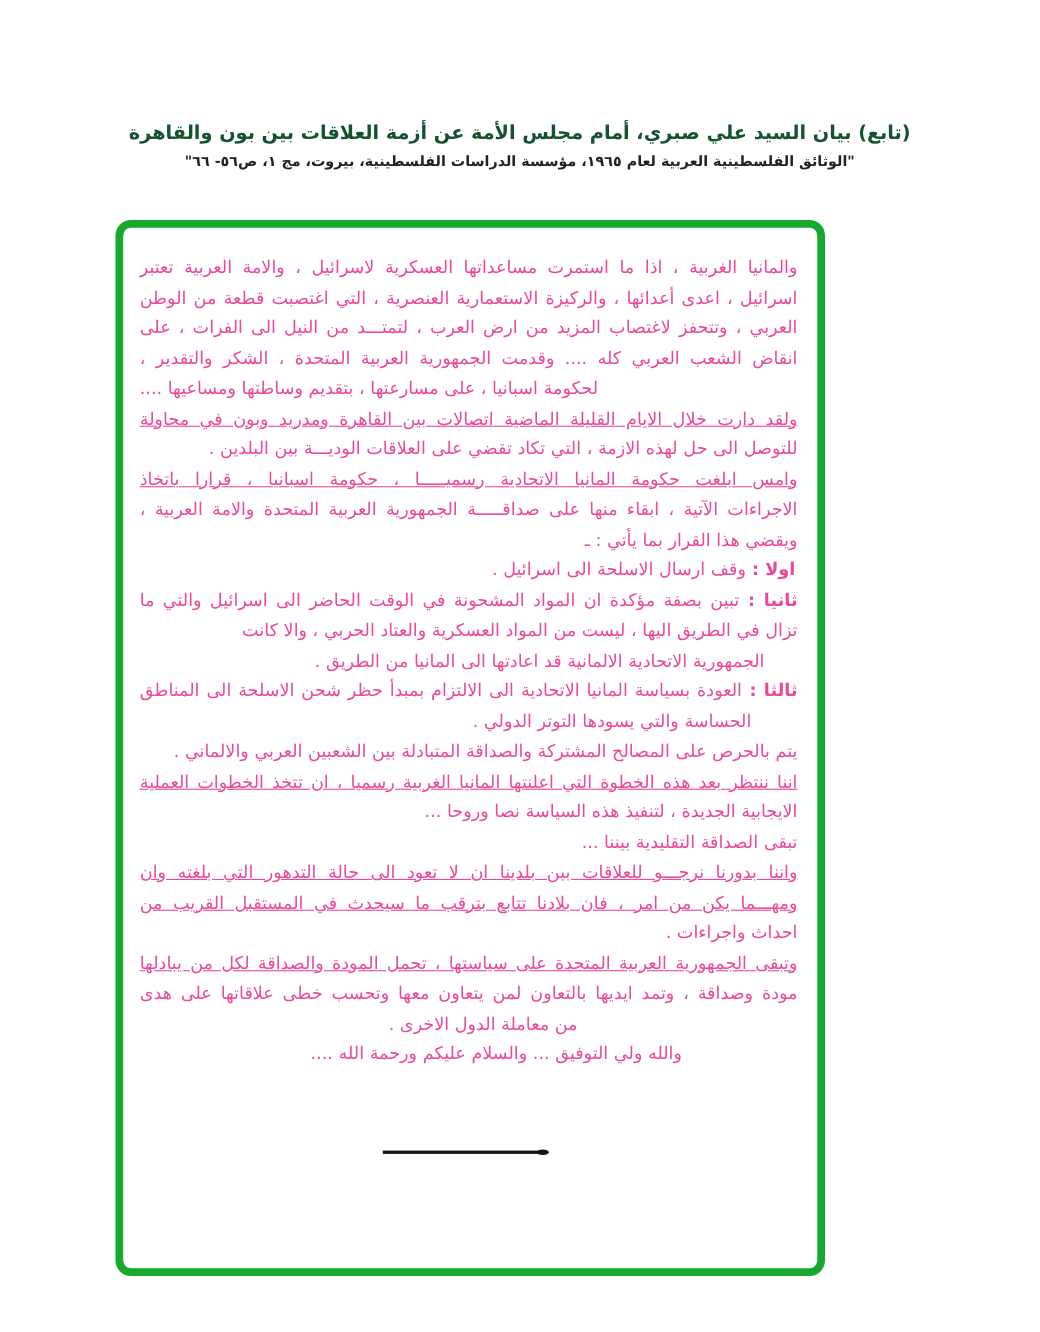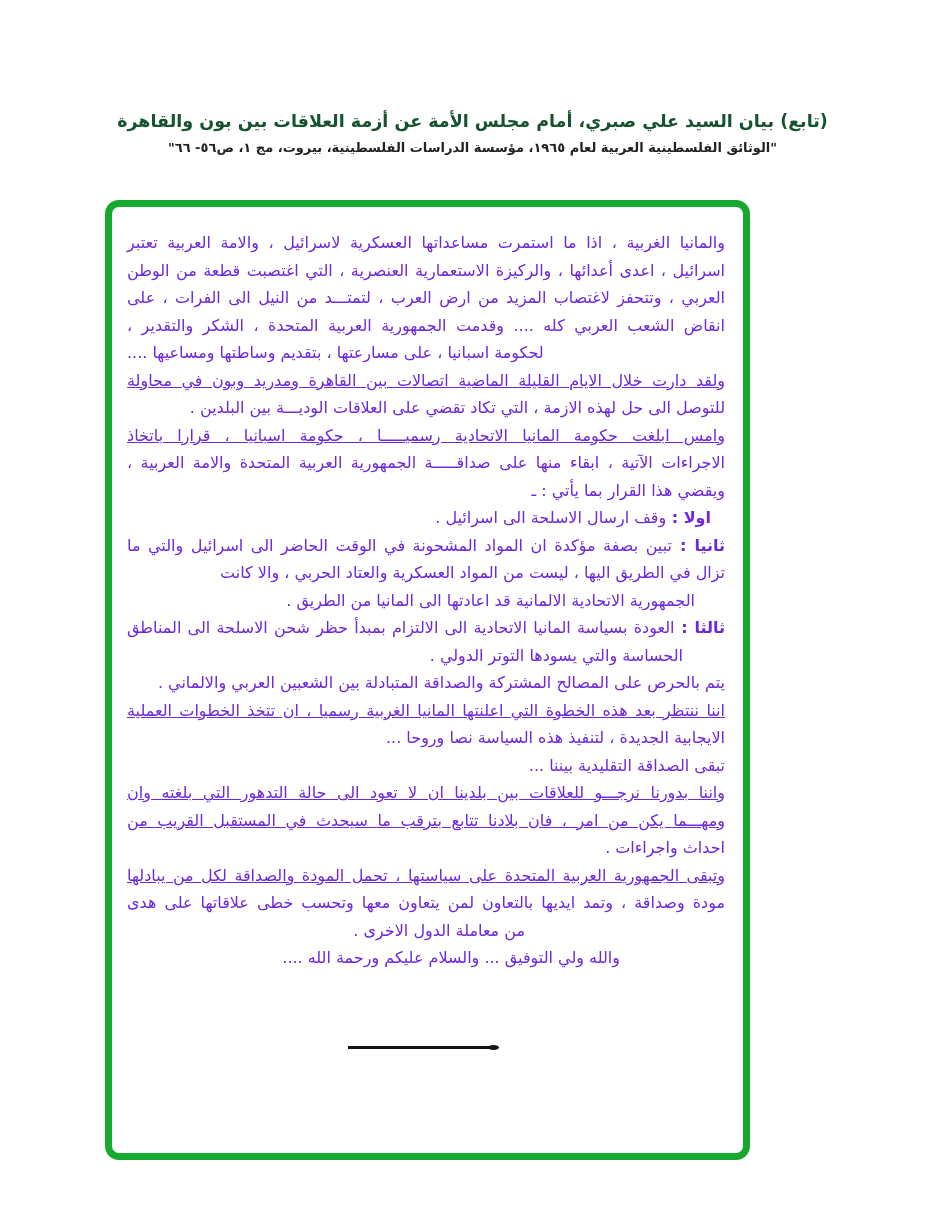--- a/index.html
+++ b/index.html
@@ -32,26 +32,26 @@
     background:transparent;
   }
   
   .body-text{
     position:absolute;
     left:127px;top:229px;
     width:598px;
     direction:rtl;
     font-size:16px;
     line-height:27.5px;
-    color:#6d28d9;
+    color:#ec4899;
   }
   .line{white-space:normal;text-align:right;}
   .just{text-align:justify;text-align-last:justify;}
   .p{text-decoration:underline;}
-  .num{margin-right:14px;}
+  .num{margin-right:2px;}
   .ind30{margin-right:30px;}
   .ind40{margin-right:42px;}
   .ind200{margin-right:200px;}
   .sig{margin-right:105px;}
   .left{text-align:left;text-align-last:left;}
   .lead{font-weight:bold;}
   
   .divider{
     position:absolute;
     left:348px;top:1046px;

